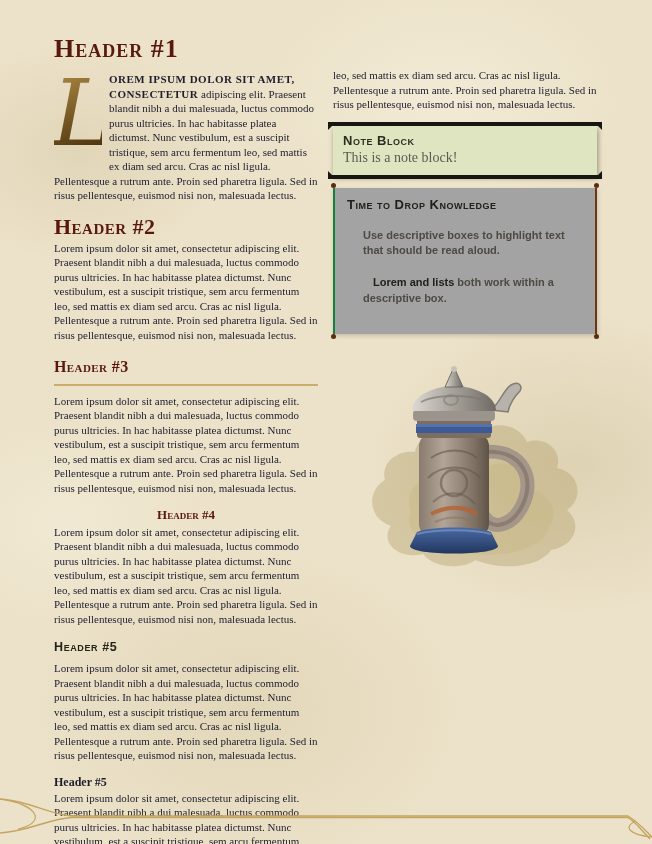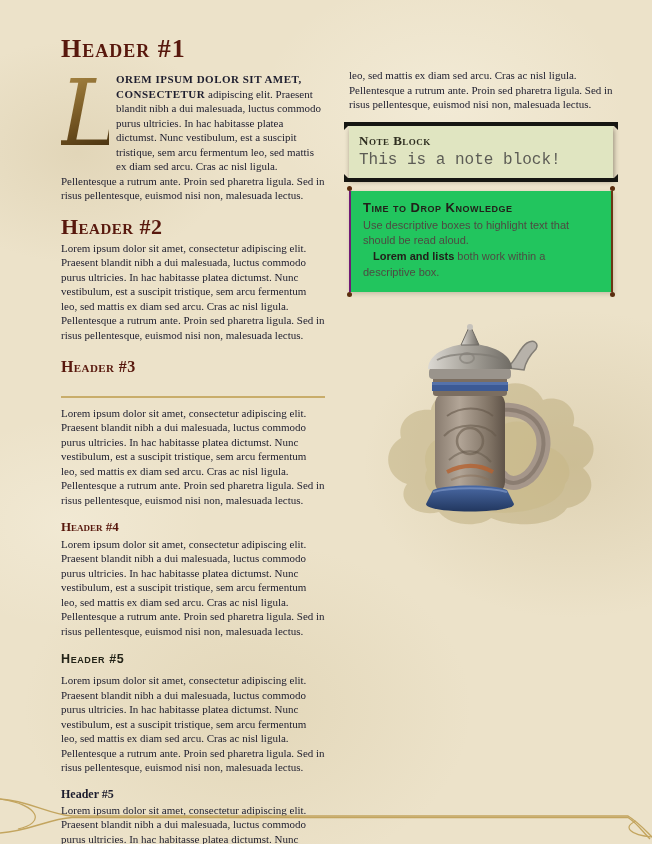--- a/index.html
+++ b/index.html
@@ -8,31 +8,31 @@
     font-family:"Liberation Serif",serif;
     background:
       radial-gradient(ellipse 220px 160px at 12% 18%, rgba(189,170,125,.22), transparent 70%),
       radial-gradient(ellipse 300px 220px at 88% 55%, rgba(189,170,125,.28), transparent 70%),
       radial-gradient(ellipse 320px 240px at 38% 84%, rgba(197,180,134,.24), transparent 70%),
       radial-gradient(ellipse 260px 180px at 68% 12%, rgba(247,241,224,.55), transparent 70%),
       radial-gradient(ellipse 200px 150px at 10% 62%, rgba(247,241,224,.45), transparent 70%),
       #ece2c9;
   }
   .col{position:absolute;width:264px;}
-  .col-left{left:61px;top:36px;height:808px;overflow:hidden;}
-  .col-right{left:349px;top:36px;height:808px;}
+  .col-left{left:54px;top:36px;height:808px;overflow:hidden;}
+  .col-right{left:333px;top:36px;height:808px;}
   .body-text{
     font-size:11px;line-height:1.32;color:#1d1d2e;margin:0 0 4px 0;
   }
   h1,h2,h3,h4{font-variant:small-caps;color:#58180d;font-weight:bold;}
   h1{font-size:26px;letter-spacing:1px;margin:0 0 10px 0;line-height:1;}
   h2{font-size:22px;letter-spacing:.5px;margin:13px 0 3px 0;line-height:1;}
   h3{font-size:16px;letter-spacing:.4px;margin:16px 0 8px 0;line-height:1.1;
-     border-bottom:2px solid #c9ad6a;padding-bottom:20px;}
-  h4{font-size:13px;margin:13px 0 2px 0;line-height:1.1;}
+     border-bottom:2px solid #c9ad6a;padding-bottom:8px;}
+  h4{font-size:13px;margin:13px 0 2px 0;line-height:1.1;text-align:center;}
   h5{font-family:"Liberation Sans",sans-serif;font-variant:small-caps;
      font-size:12.5px;color:#232318;font-weight:bold;letter-spacing:.6px;
      margin:15px 0 6px 0;line-height:1.1;}
   h6{font-size:12px;color:#1d1d2e;font-weight:bold;margin:13px 0 2px 0;line-height:1.1;}
   
   .dropcap{
     float:left;font-family:"DejaVu Serif",serif;font-style:italic;
     font-size:92px;line-height:76px;height:88px;width:50px;
     margin:4px 7px 0 -2px;
     background:linear-gradient(160deg,#a1803f 5%,#6d4f1e 55%,#3d2a0d 95%);
@@ -50,40 +50,40 @@
   .bar-bottom{bottom:-4px;}
   .bar-top::before{content:"";position:absolute;left:0;top:0;width:0;height:0;
     border-top:8px solid #161612;border-right:8px solid transparent;}
   .bar-top::after{content:"";position:absolute;right:0;top:0;width:0;height:0;
     border-top:8px solid #161612;border-left:8px solid transparent;}
   .bar-bottom::before{content:"";position:absolute;left:0;bottom:0;width:0;height:0;
     border-bottom:8px solid #161612;border-right:8px solid transparent;}
   .bar-bottom::after{content:"";position:absolute;right:0;bottom:0;width:0;height:0;
     border-bottom:8px solid #161612;border-left:8px solid transparent;}
   .note-title{
-    font-family:Liberation Serif, serif;font-variant:small-caps;
+    font-family:Liberation Sans, sans-serif;font-variant:small-caps;
     font-weight:bold;font-size:13px;color:#2e2e20;letter-spacing:.5px;margin-bottom:2px;
   }
-  .note-body{font-family:Liberation Mono, monospace;font-size:16px;color:#5c5c55;}
+  .note-body{font-family:Liberation Serif, serif;font-size:14px;color:#5c5c55;}
   
   .desc{
-    position:relative;background:#22c55e;margin:13px 0 0 0;
+    position:relative;background:#a3a3a3;margin:13px 0 0 0;
     padding:9px 12px 11px 12px;
-    border-left:2px solid #701a75;border-right:2px solid #6a3714;
+    border-left:2px solid #15803d;border-right:2px solid #6a3714;
     box-shadow:1px 2px 4px rgba(40,35,20,.18);
   }
   .dot{position:absolute;width:5px;height:5px;border-radius:50%;background:#5b2d0e;}
   .dot-tl{left:-4px;top:-5px}.dot-tr{right:-4px;top:-5px}
   .dot-bl{left:-4px;bottom:-5px}.dot-br{right:-4px;bottom:-5px}
   .desc-title{
     font-family:"Liberation Sans",sans-serif;font-variant:small-caps;
     font-weight:bold;font-size:13px;color:#22201a;letter-spacing:.5px;margin-bottom:3px;
   }
   .desc-p{font-family:"Liberation Sans",sans-serif;font-size:11px;line-height:1.45;
-    color:#4e4a42;margin:0;}
+    color:#4e4a42;margin:16px;font-weight:bold;}
   .desc-p.indent{text-indent:10px;}
   .desc-p strong{color:#22201a;}
   .stein-wrap{position:relative;margin:28px 0 0 18px;width:240px;height:212px;}
   .footer-flourish{position:absolute;left:0;top:797px;width:652px;height:46px;}
 </style>
 </head>
 <body>
 
 <div class="col col-left">
   <h1>Header #1</h1>

